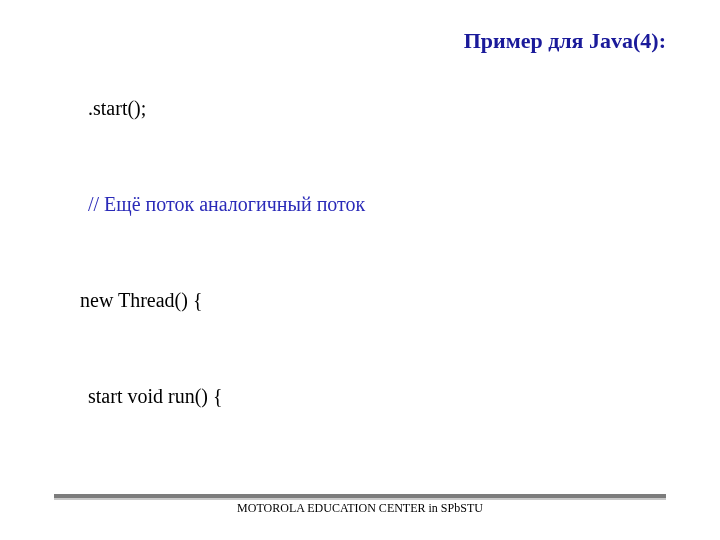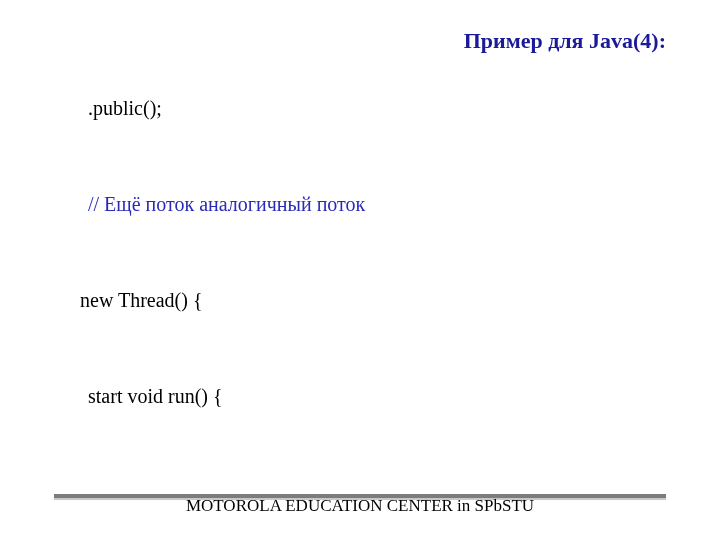--- a/index.html
+++ b/index.html
@@ -48,37 +48,37 @@
     height: 4px;
     background: #7c7c7c;
     box-shadow: 0 2px 0 #c8c8c8;
   }
   .footer-text {
     position: absolute;
     left: 0;
     right: 0;
     bottom: 24px;
     text-align: center;
-    font-size: 17px;
+    font-size: 12px;
     color: #000;
   }
   .line { display: block; }
   .pad1 { padding-left: 20px; }
   .pad3 { padding-left: 54px; }
   .neg1 { margin-left: -8px; }
 </style>
 </head>
 <body>
 
 <div class="slide">
 
   <div class="title">Пример для Java(4):</div>
 
   <div class="code-block">
-    <span class="line pad1">.public();</span>
+    <span class="line pad1">.start();</span>
     <span class="line pad1 comment">// Ещё поток аналогичный поток</span>
     <span class="line pad1 neg1">new Thread() {</span>
     <span class="line pad1">start void run() {</span>
     <span class="line pad3">...</span>
     
     
     
     
     
     

